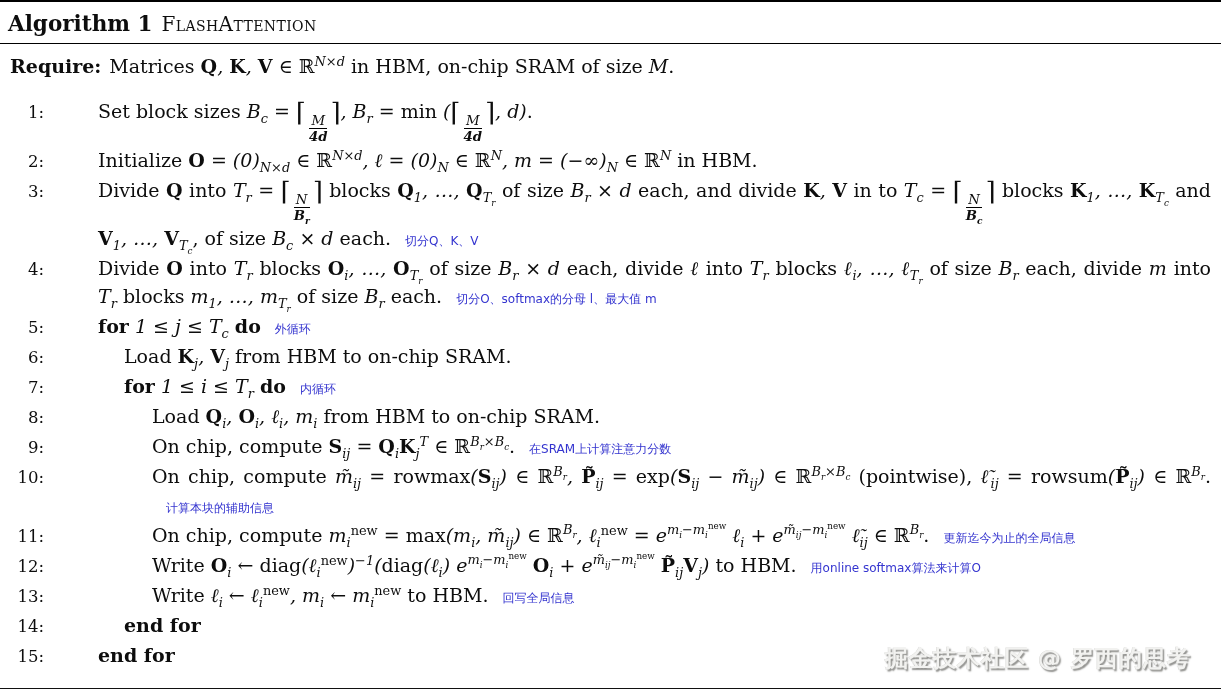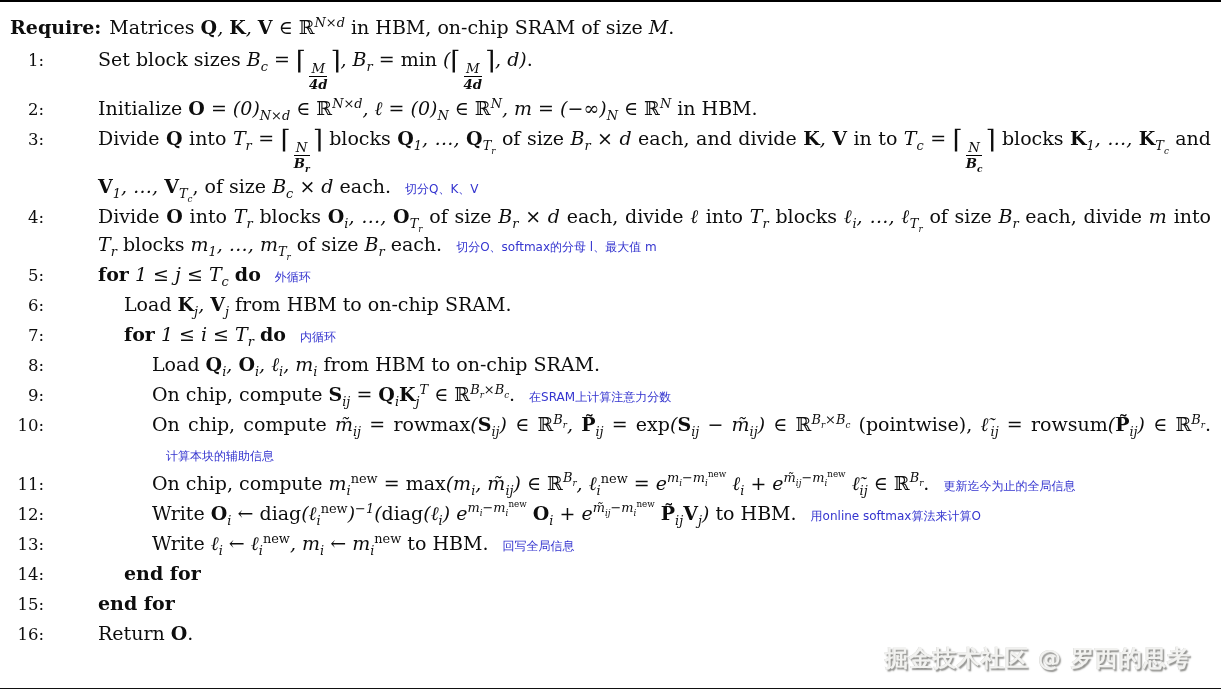--- a/index.html
+++ b/index.html
@@ -20,21 +20,21 @@
   }
   .rule-top{border-top:2.6px solid #000;}
   .titlebar{
     padding:6px 10px 7px 8px;
     border-bottom:1.7px solid #000;
     white-space:nowrap;
   }
   .alg-label{font-weight:bold;font-size:21.5px;}
   .alg-title{font-size:20px;font-variant:small-caps;letter-spacing:.4px;margin-left:9px;}
   .algo-body{padding:7px 10px 0 8px;}
-  .require{margin:1px 0 3px 2px;text-align:justify;line-height:1.5;}
+  .require{margin:1px 0 16px 2px;text-align:justify;line-height:1.5;}
   .req-label{font-weight:bold;margin-right:8px;}
   .line{display:flex;align-items:baseline;margin:1.5px 0;}
   .num{flex:0 0 36px;text-align:right;padding-right:10px;font-size:16.5px;}
   .content{flex:1;line-height:1.5;text-align:justify;margin-left:44px;}
   .ind0{padding-left:0;}
   .ind1{padding-left:26px;}
   .ind2{padding-left:54px;}
   .m{font-style:italic;}
   .up{font-style:normal;}
   b.up{font-weight:bold;}
@@ -65,20 +65,23 @@
     color:#f2f2f0;
     text-shadow:1.5px 1.5px 1.5px #8f8f8c, -0.5px -0.5px 0 #d8d8d6;
     white-space:nowrap;
   }
 </style>
 </head>
 <body>
 
 <div class="page rule-top">
 
+  <div class="titlebar">
+    <span class="alg-label">Algorithm 1</span><span class="alg-title">FlashAttention</span>
+  </div>
 
   <div class="algo-body">
     <div class="require">
       <b class="req-label">Require:</b><span class="txt">Matrices <span class="m"><b class="up">Q</b>, <b class="up">K</b>, <b class="up">V</b> ∈ <span class="up">ℝ</span><sup>N×d</sup></span> in HBM, on-chip SRAM of size <span class="m">M</span>.</span>
     </div>
     <div id="lines">
         <div class="line">
           <span class="num">1:</span>
           <span class="content ind0"><span class="txt">Set block sizes <span class="m">B<sub>c</sub> = <span class="ceil">⌈</span><span class="frac">
                   <span class="fn">M</span>
@@ -143,22 +146,18 @@
           <span class="content ind2"><span class="txt">Write <span class="m">ℓ<sub>i</sub> ← ℓ<sub>i</sub><sup><span class="up">new</span></sup>, m<sub>i</sub> ← m<sub>i</sub><sup><span class="up">new</span></sup></span> to HBM.</span><span class="note">回写全局信息</span></span>
         </div>
         <div class="line">
           <span class="num">14:</span>
           <span class="content ind1"><span class="txt"><b class="up">end for</b></span></span>
         </div>
         <div class="line">
           <span class="num">15:</span>
           <span class="content ind0"><span class="txt"><b class="up">end for</b></span></span>
         </div>
-        <div class="line">
-          <span class="num">16:</span>
-          <span class="content ind0"><span class="txt">Return <span class="m"><b class="up">O</b></span>.</span></span>
-        </div>
       </div>
   </div>
 
   <div class="rule-bottom"></div>
   <div class="watermark">掘金技术社区 @ 罗西的思考</div>
 </div>
 
 </body></html>

